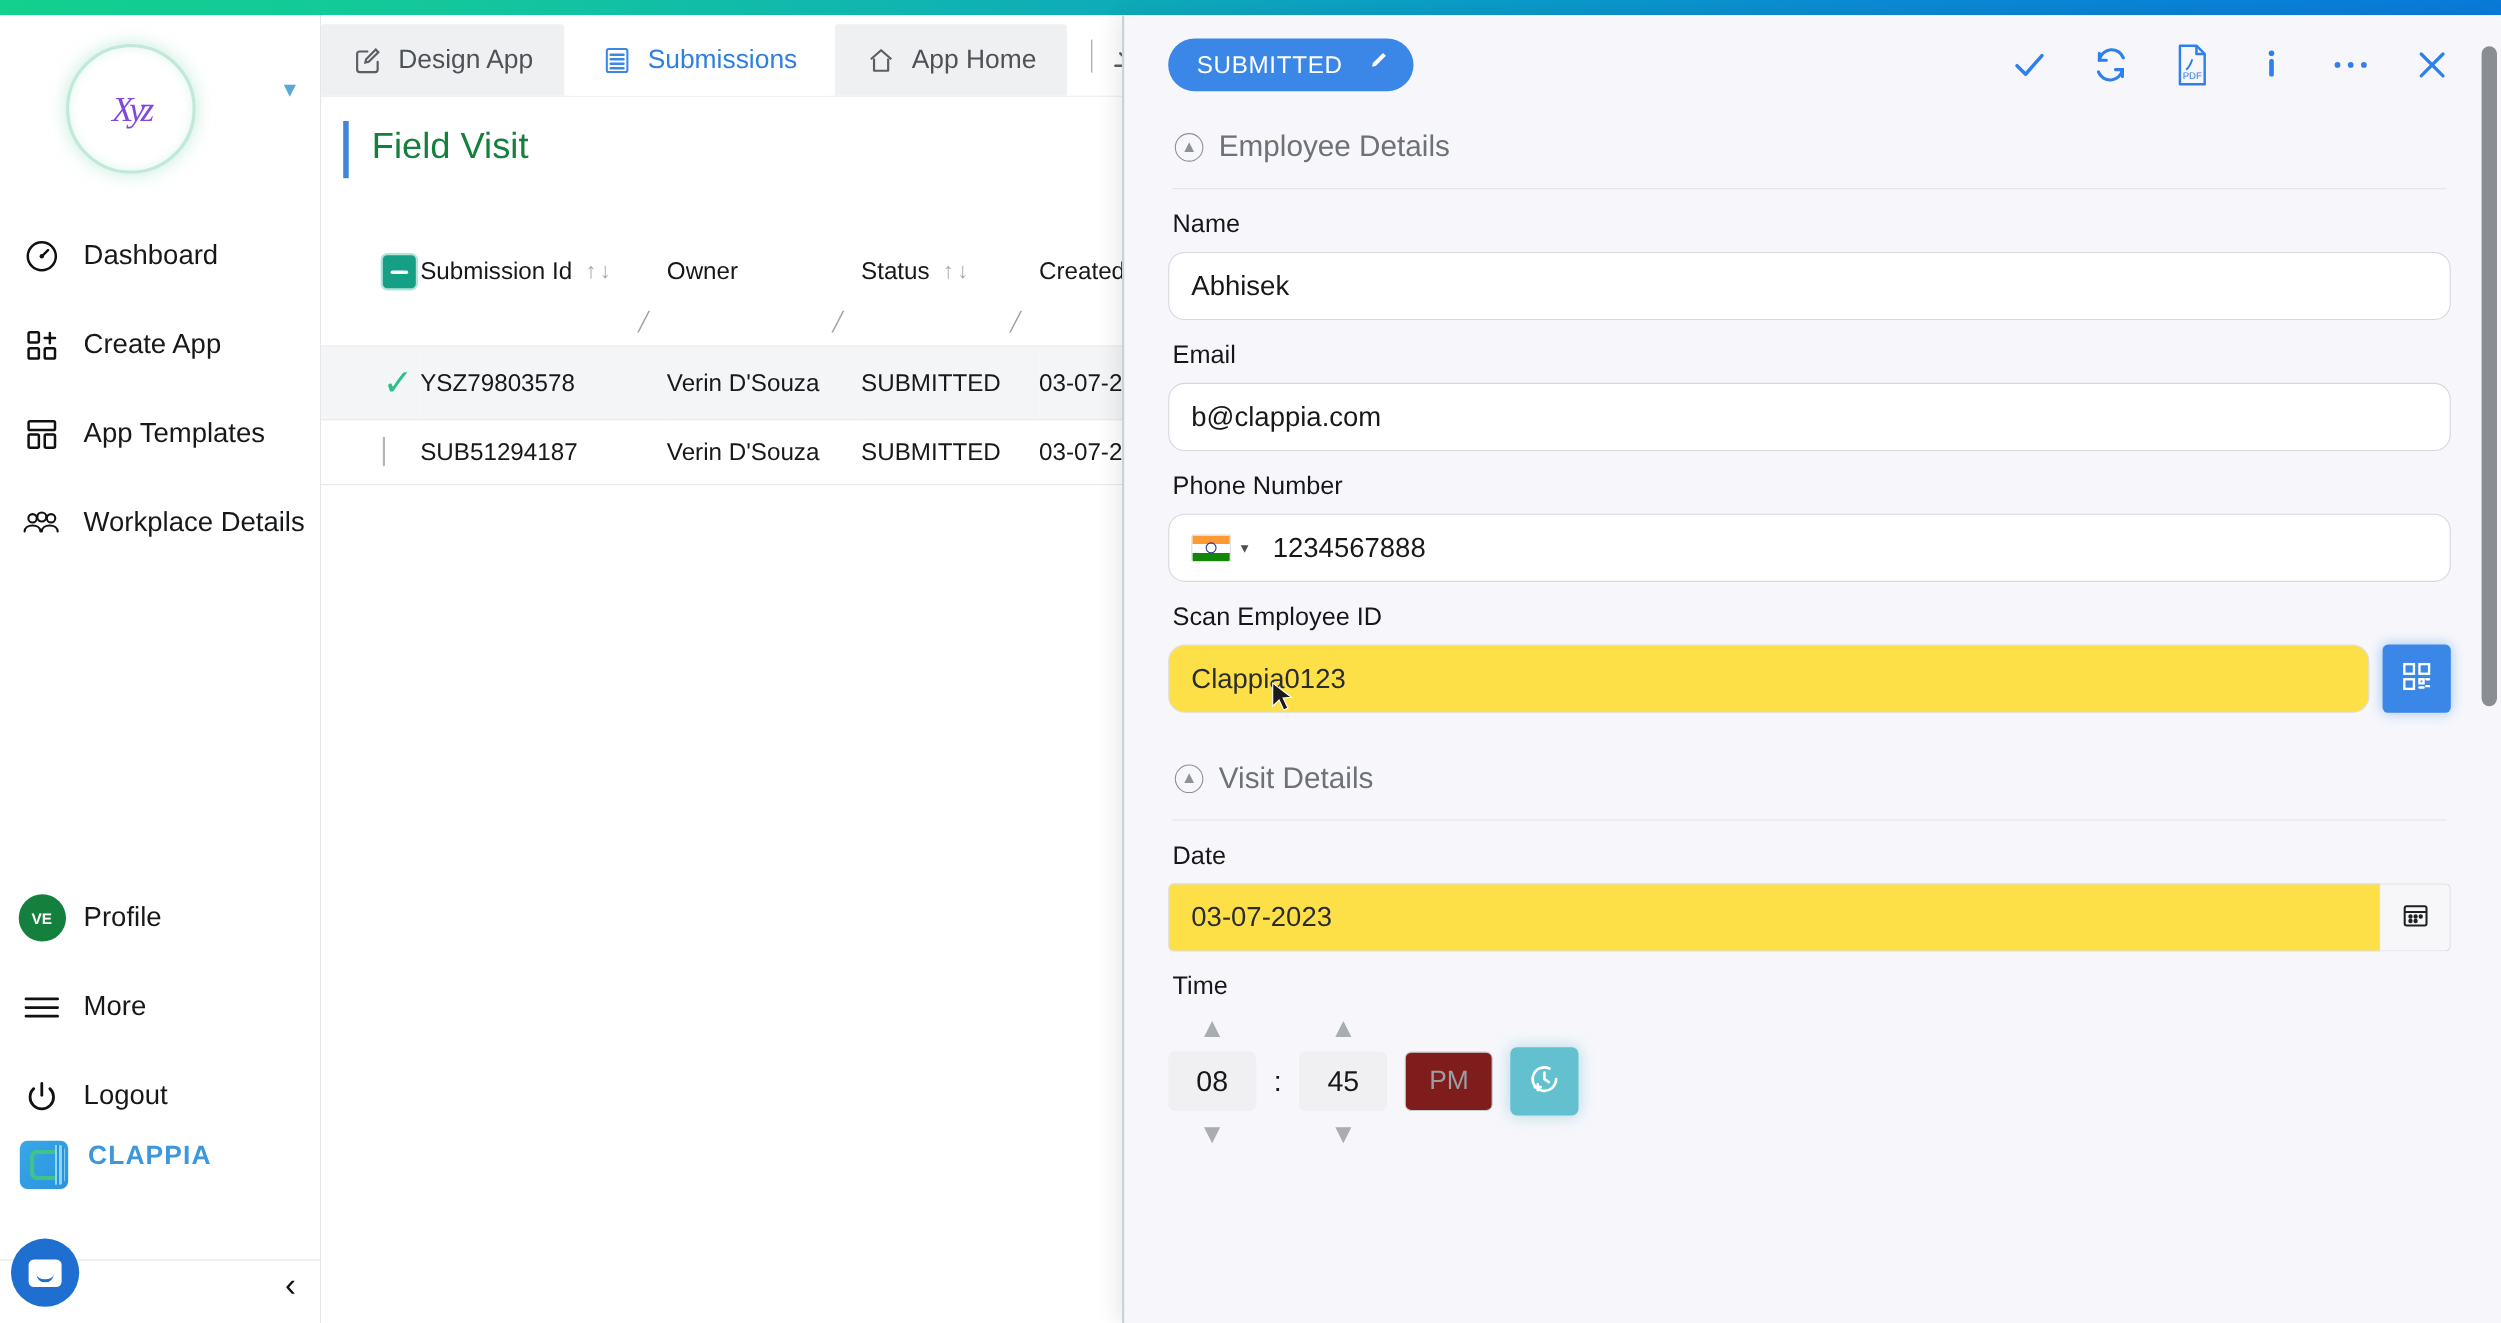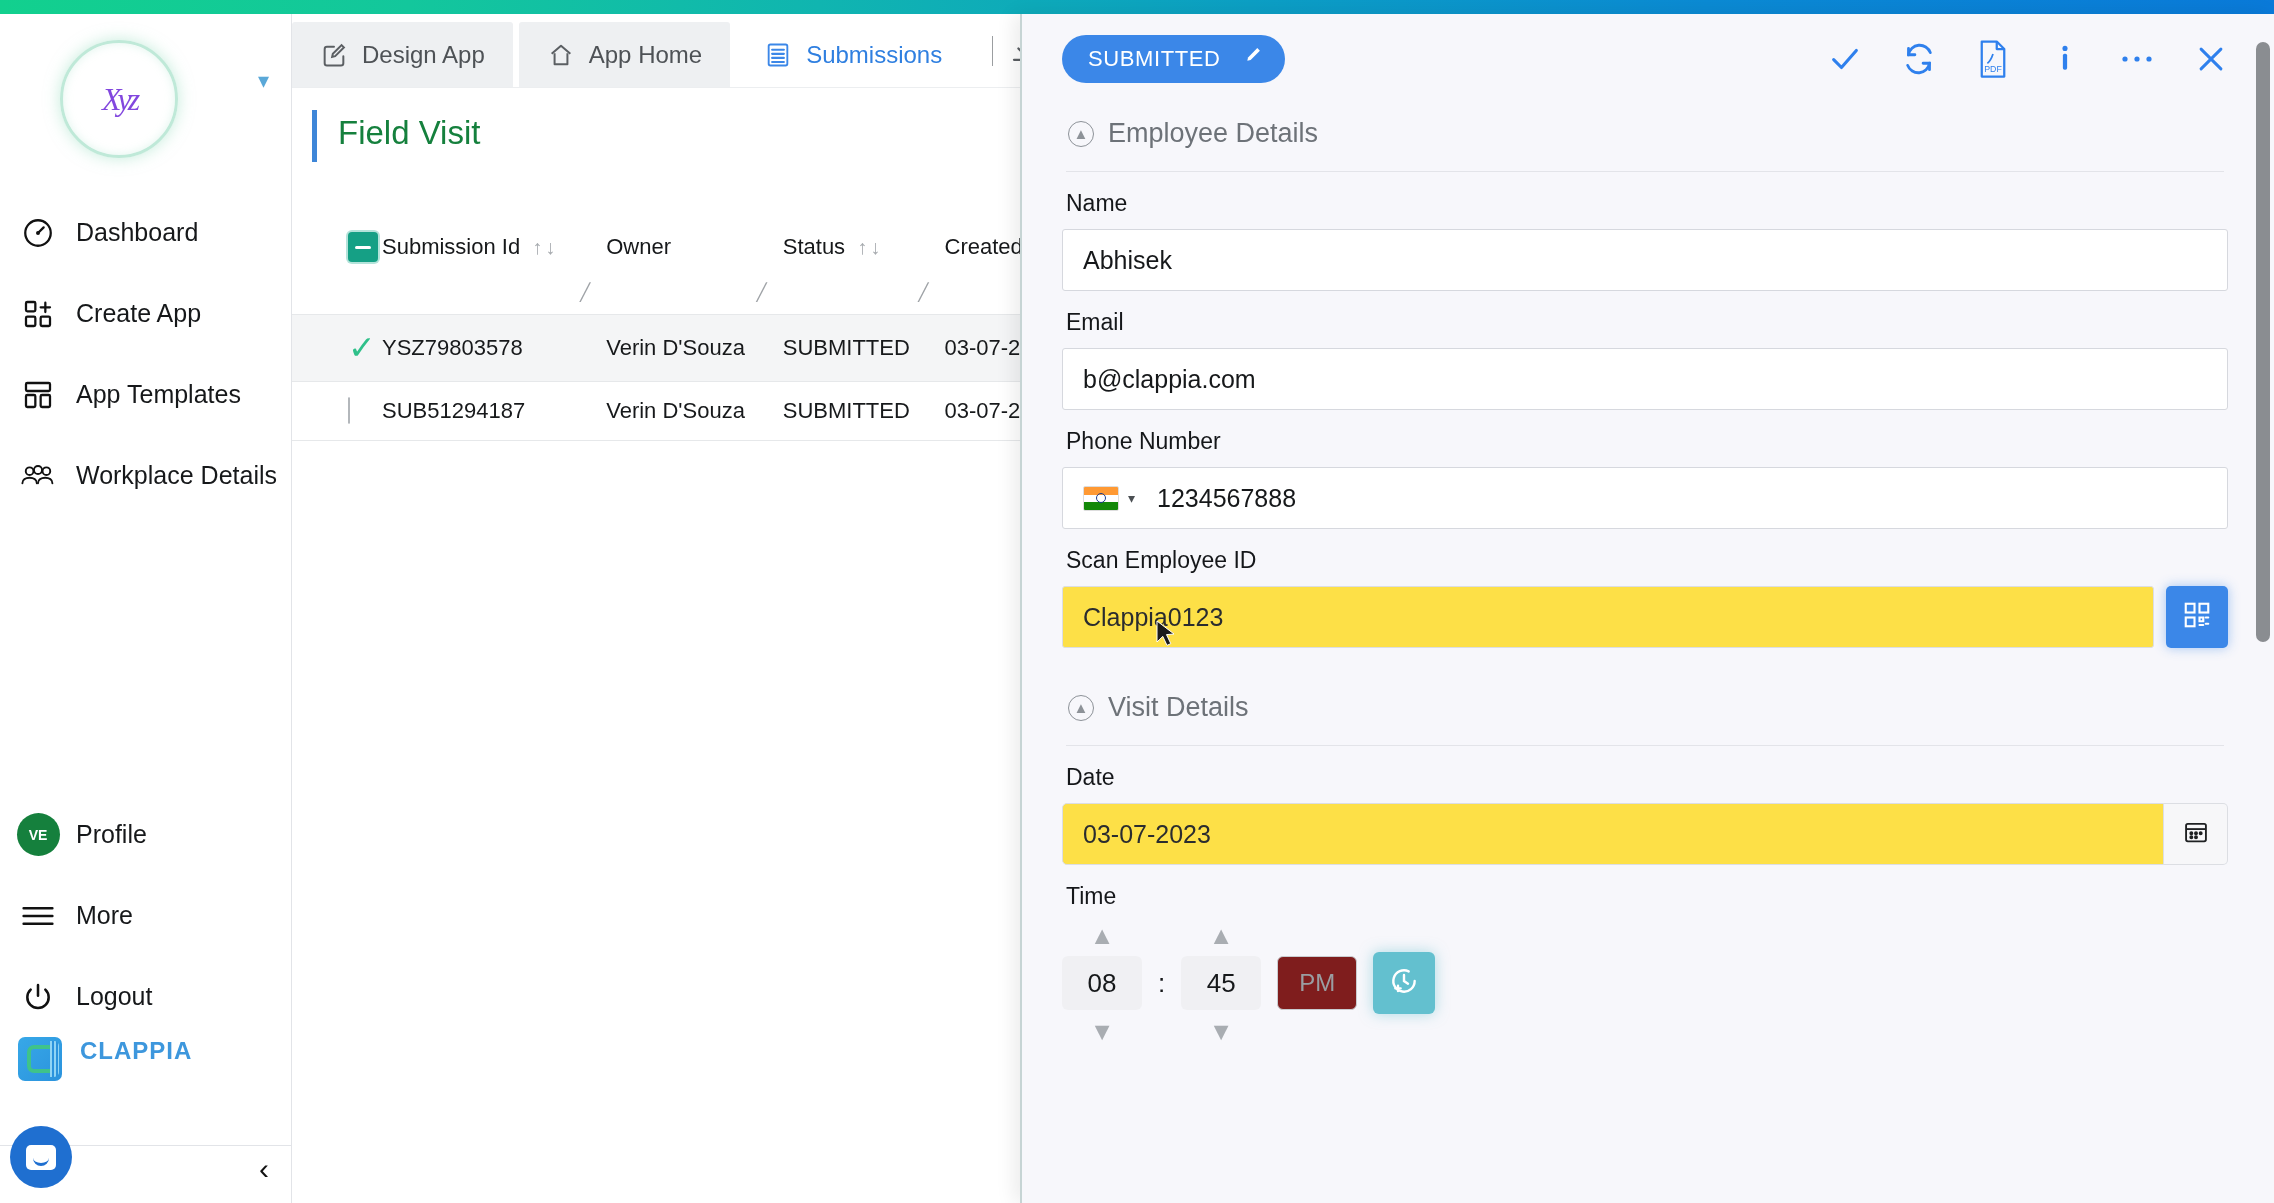--- a/index.html
+++ b/index.html
@@ -181,21 +181,21 @@
   }
   .section-title { font-size: 27px; color: #6d7278; }
   .collapse-circle {
     width: 26px; height: 26px; border-radius: 50%; border: 1.6px solid #8d9298;
     display:flex; align-items:center; justify-content:center; color:#8d9298; font-size: 15px;
   }
   .divider { height: 1px; background: #e3e4e9; margin: 22px 4px 0 4px; }
   .field { padding-top: 18px; }
   .field-label { font-size: 23px; color: #15171a; padding-left: 4px; }
   .input {
-    margin-top: 12px; height: 62px; border: 1px solid #d6d8de; border-radius: 3px;
+    margin-top: 12px; height: 62px; border: 1px solid #d6d8de; border-radius: 15px;
     background: #fff; display: flex; align-items: center; padding: 0 20px;
     font-size: 25px; color: #16181a;
   }
   .input.disabled { background: #fde047; color: #2a2c2f; border-color: #dcdee3; text-align: center; }
   .row-flex { display: flex; align-items: stretch; gap: 12px; margin-top: 12px; }
   .row-flex .input { margin-top: 0; flex: 1; }
   .flag {
     width: 36px; height: 25px; border-radius: 2px; overflow: hidden; flex: 0 0 36px;
     background: linear-gradient(#ff9933 0 33.33%, #ffffff 33.33% 66.66%, #138808 66.66% 100%);
     position: relative; border: 1px solid #ddd;
@@ -350,37 +350,37 @@
     <div class="tabbar">
       <div class="tab">
         <span class="tab-ico">
           <svg width="28" height="28" viewBox="0 0 24 24" fill="none" stroke="#5b5f63" stroke-width="1.7">
             <path d="M20 13v6a2 2 0 0 1-2 2H6a2 2 0 0 1-2-2V7a2 2 0 0 1 2-2h6" stroke-linecap="round"></path>
             <path d="M18.5 3.5l2 2L13 13l-2.6.6.6-2.6 7.5-7.5z"></path>
           </svg>
         </span>
         <span>Design App</span>
       </div>
+      <div class="tab active">
+        <span class="tab-ico">
+          <svg width="26" height="28" viewBox="0 0 22 24" fill="none" stroke="#3b87e8" stroke-width="1.6">
+            <rect x="3" y="3" width="16" height="18" rx="1.5"></rect>
+            <path d="M6 7.5h10M6 11h10M6 14.5h10M6 18h10" stroke-width="1.9" stroke-linecap="round"></path>
+          </svg>
+        </span>
+        <span>Submissions</span>
+      </div>
       <div class="tab">
         <span class="tab-ico">
           <svg width="28" height="28" viewBox="0 0 24 24" fill="none" stroke="#5b5f63" stroke-width="1.7" stroke-linejoin="round">
             <path d="M4 11l8-7 8 7"></path>
               <path d="M6.5 10.5V20h11v-9.5"></path>
           </svg>
         </span>
         <span>App Home</span>
-      </div>
-      <div class="tab active">
-        <span class="tab-ico">
-          <svg width="26" height="28" viewBox="0 0 22 24" fill="none" stroke="#3b87e8" stroke-width="1.6">
-            <rect x="3" y="3" width="16" height="18" rx="1.5"></rect>
-            <path d="M6 7.5h10M6 11h10M6 14.5h10M6 18h10" stroke-width="1.9" stroke-linecap="round"></path>
-          </svg>
-        </span>
-        <span>Submissions</span>
       </div>
 
       <div class="tool-sep"></div>
       <div class="tools">
         <span class="tool-ico">
           <svg width="30" height="30" viewBox="0 0 24 24" fill="none" stroke="#5a5e62" stroke-width="1.8" stroke-linecap="round">
             <path d="M12 3v11"></path>
               <path d="M7.5 10L12 14.5 16.5 10"></path>
               <path d="M4 19h16"></path>
           </svg>

